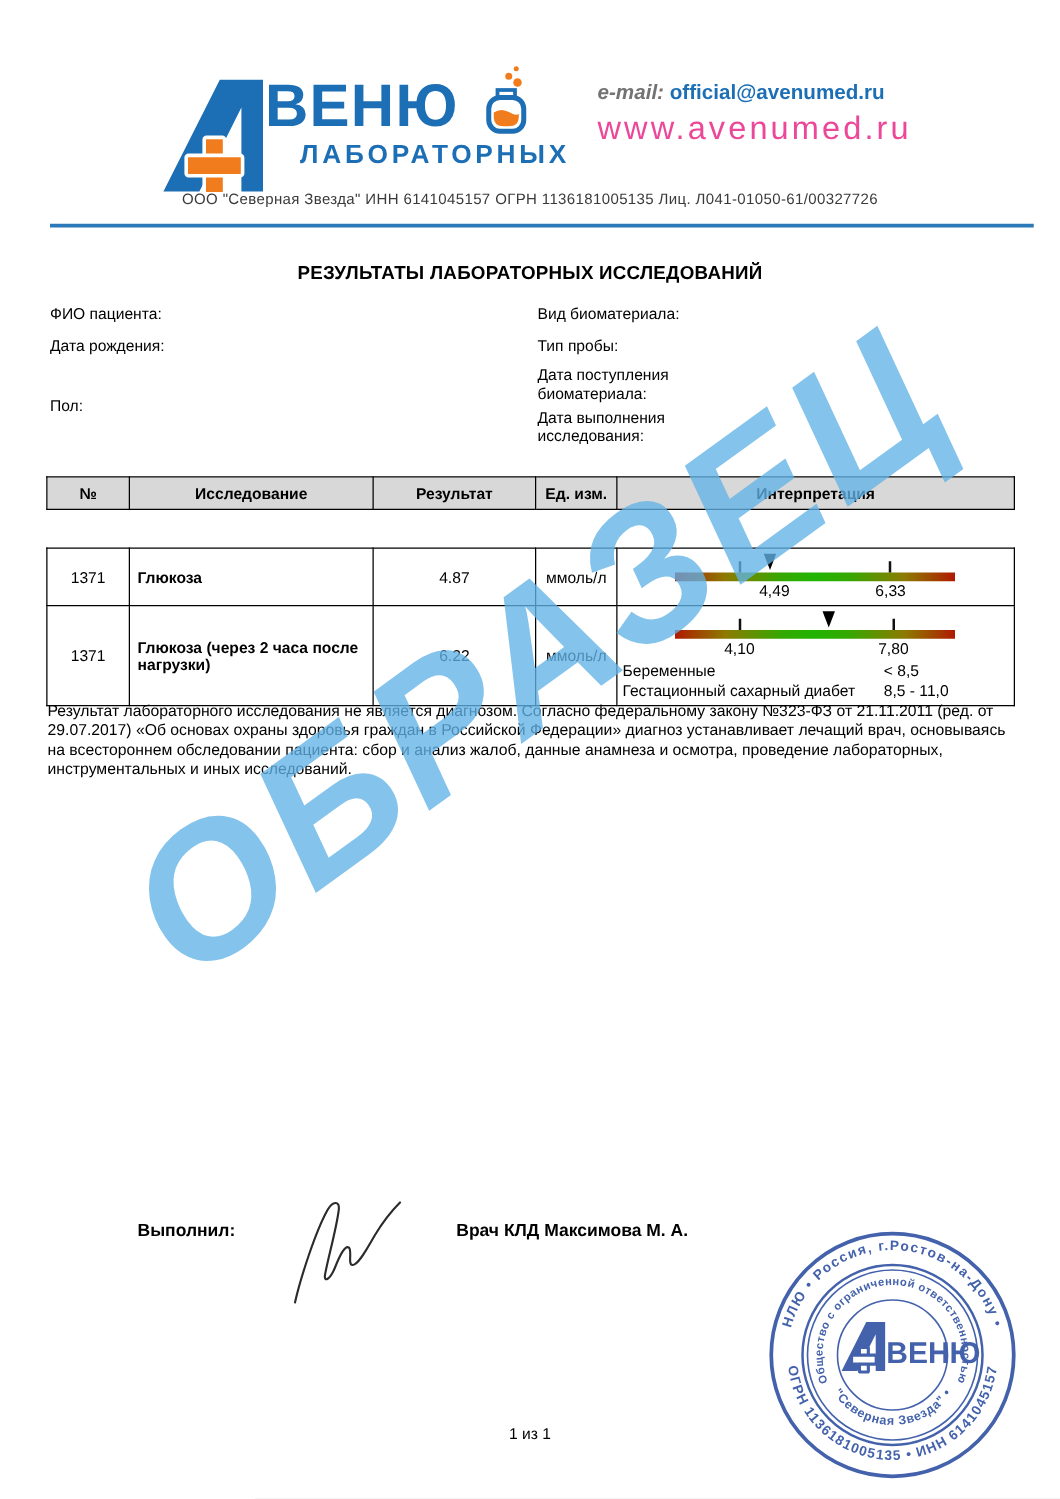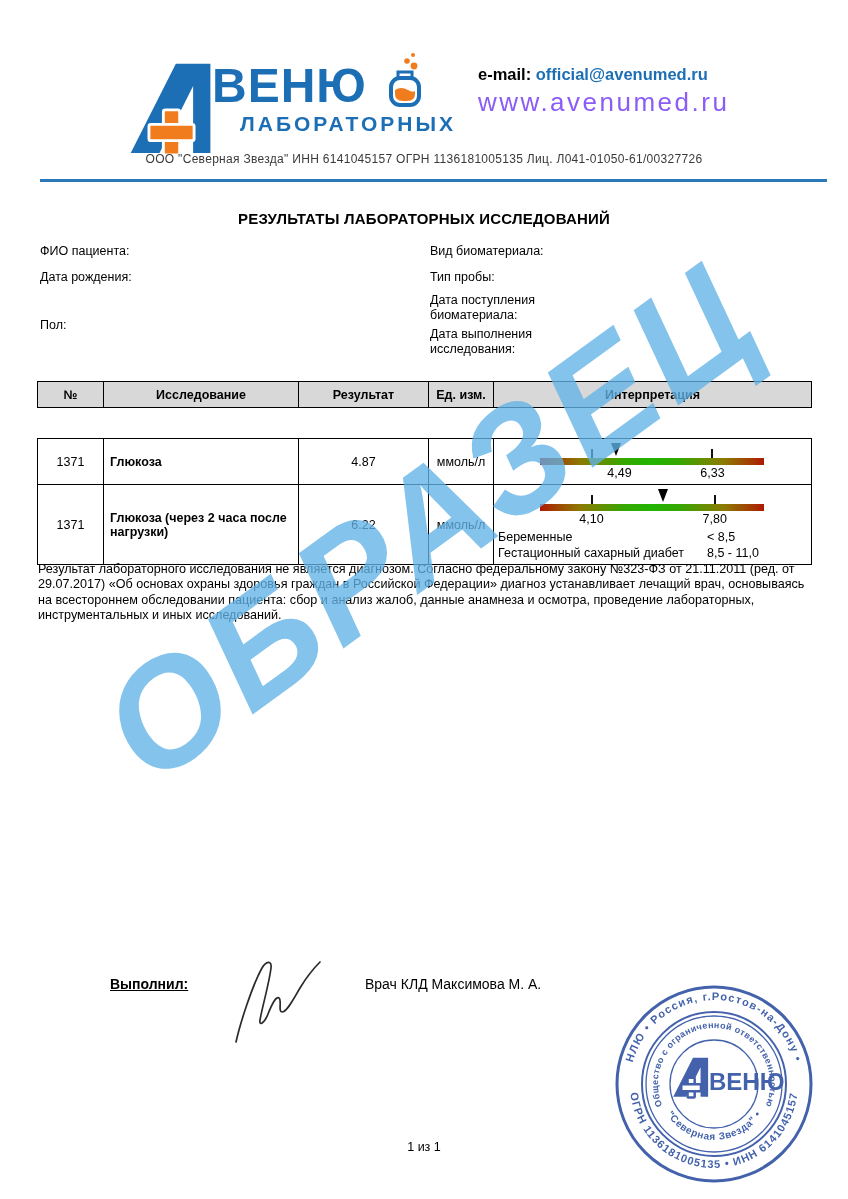--- a/index.html
+++ b/index.html
@@ -11,23 +11,23 @@
   
   .logo-a { position:absolute; left:126px; top:60px; }
   .brand { position:absolute; left:212px; top:58px; font-size:48px; font-weight:bold;
            color:#1d6fb5; letter-spacing:1px; }
   .flask { position:absolute; left:386px; top:52px; }
   .brand-sub { position:absolute; left:240px; top:112px; font-size:21px; font-weight:bold;
                color:#1d6fb5; letter-spacing:3px; }
   .contacts { position:absolute; left:478px; top:60px; width:330px; }
   .phone { font-size:25px; font-weight:bold; color:#f07c1d; letter-spacing:0.5px; }
   .email { margin-top:5px; font-size:16.5px; font-weight:bold; }
-  .email-label { color:#000000; }
+  .email-label { color:#737373;font-style:italic; }
   .email-value { color:#1d6fb5; text-decoration:none; }
-  .site { margin-top:3px; font-size:26px; color:#8b5cf6; letter-spacing:2.5px; text-decoration:none; display:inline-block; }
+  .site { margin-top:3px; font-size:26px; color:#ec4899; letter-spacing:2.5px; text-decoration:none; display:inline-block; }
   .company-line { position:absolute; top:152px; left:0; width:100%; text-align:center;
                   font-size:12px; color:#3a3a3a; letter-spacing:0.3px; }
   .blue-rule { position:absolute; top:179px; left:40px; width:787px; height:3px; background:#2b79b9; }
   
   .doc-title { position:absolute; top:210px; left:0; width:100%; text-align:center;
                font-size:15px; font-weight:bold; letter-spacing:0.2px; }
   .field { position:absolute; font-size:12.5px; line-height:15px; }
   .analyzer-note { position:absolute; left:40px; top:360px; font-size:12.5px; }
   
   table { border-collapse:collapse; table-layout:fixed; }
@@ -51,22 +51,22 @@
   .marker { position:absolute; top:-15px; width:0; height:0; transform:translateX(-50%);
     border-left:5px solid transparent; border-right:5px solid transparent; border-top:13px solid #000; }
   .bar-labels { position:relative; height:16px; }
   .bar-label { position:absolute; top:1px; transform:translateX(-50%); font-size:12.5px; }
   .notes { margin-top:2px; }
   .note-row { display:flex; font-size:12.5px; line-height:16px; }
   .note-label { flex:1; }
   .note-value { width:100px; }
   
   .disclaimer { position:absolute; left:38px; top:562px; width:778px; font-size:12.6px; line-height:15.3px; }
-  .performed-label { position:absolute; left:110px; top:976px; font-size:14px; font-weight:bold;text-decoration:underline; }
-  .doctor { position:absolute; left:365px; top:976px; font-size:14px; font-weight:normal; }
+  .performed-label { position:absolute; left:110px; top:976px; font-size:14px; font-weight:bold; }
+  .doctor { position:absolute; left:365px; top:976px; font-size:14px; font-weight:bold; }
   .signature { position:absolute; left:222px; top:946px; }
   .stamp { position:absolute; left:610px; top:980px; opacity:0.88; }
   .footer { position:absolute; top:1140px; left:0; width:100%; text-align:center; font-size:12.5px; }
   
   .watermark { position:absolute; left:430px; top:522px; transform:translate(-50%,-50%) rotate(-36deg);
     font-size:150px; font-weight:bold; font-style:italic; letter-spacing:6px;
     color:rgba(97,178,229,0.78); white-space:nowrap; z-index:50; pointer-events:none; }
 </style>
 </head>
 <body>

